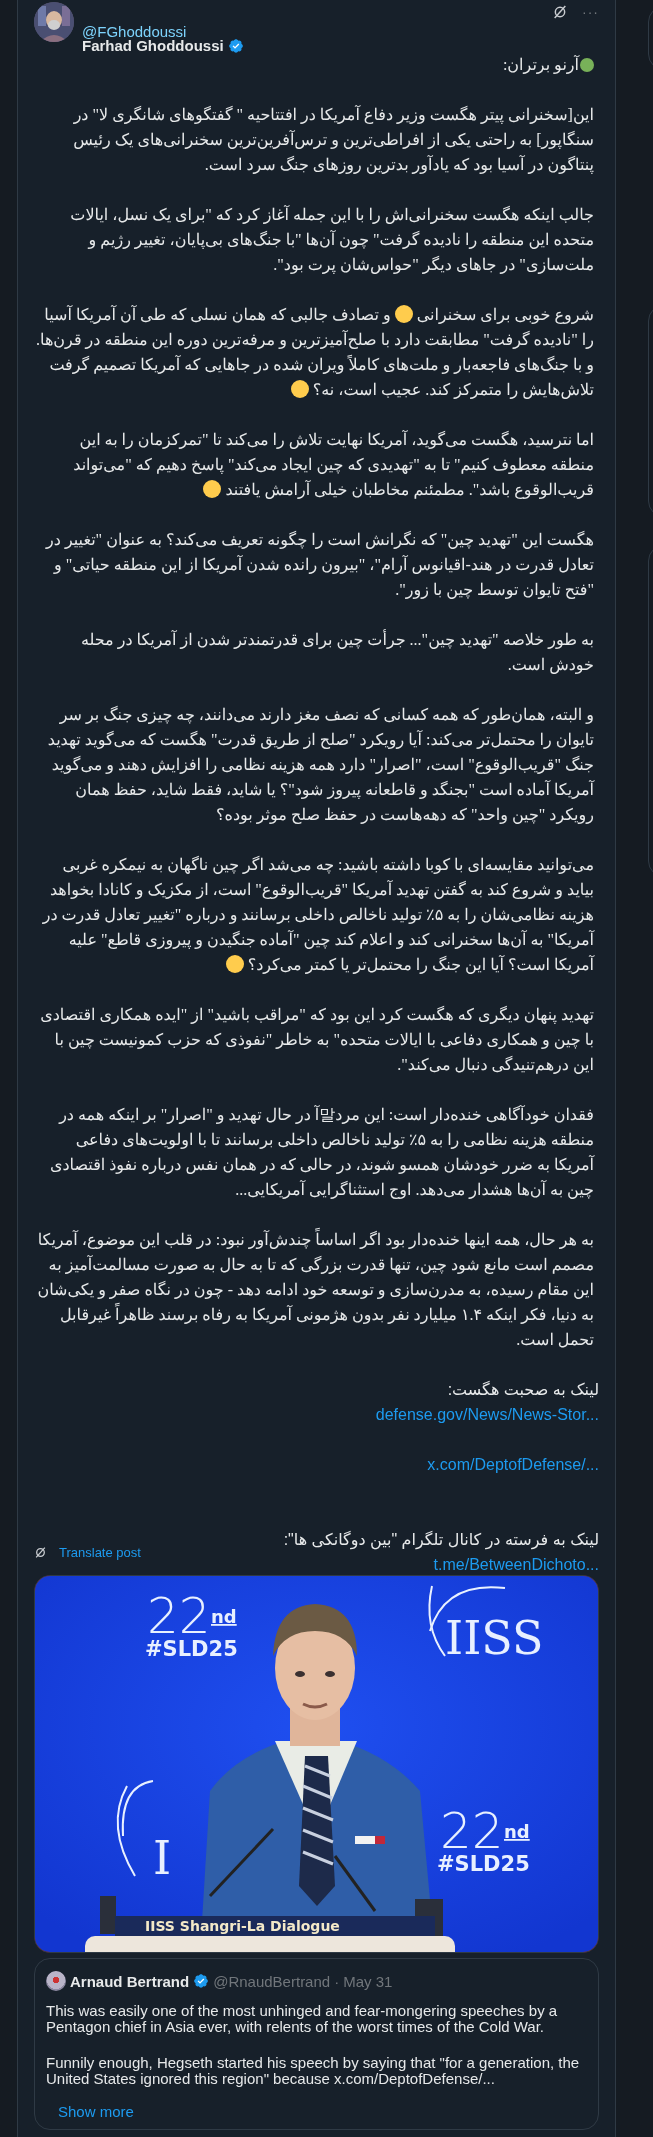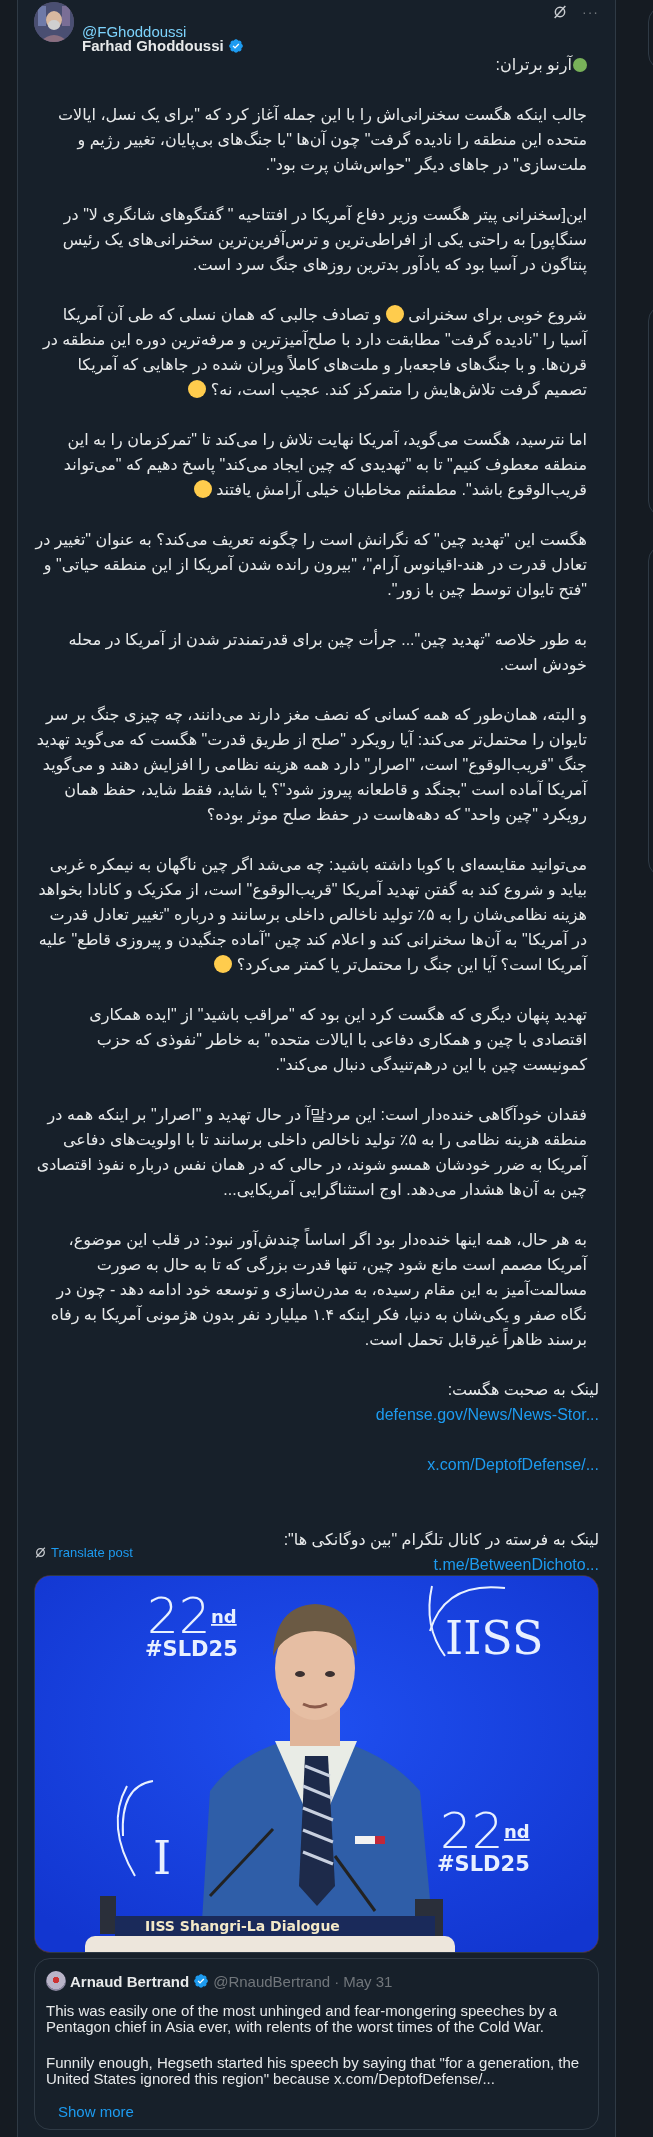--- a/index.html
+++ b/index.html
@@ -33,28 +33,28 @@
   .handle { position: absolute; left: 48px; top: 21px; font-size: 15px; color: #7dd3fc; }
   .hdr-actions { position: absolute; right: 0; top: 2px; display: flex; align-items: center; gap: 14px; }
   .grok-icon { width: 16px; height: 16px; }
   .more-icon { color: #71767b; font-size: 14px; letter-spacing: 1px; }
 
   .body-text {
     position: absolute; left: 34px; top: 52px; width: 565px;
     direction: rtl; text-align: right;
     font-size: 16px; line-height: 25px; color: #e7e9ea;
   }
-  .body-text p { margin: 0 12px 25px 0; white-space: pre-line; }
+  .body-text p { margin: 0 5px 25px 0; white-space: pre-line; font-family: Liberation Serif, serif; }
   .green-dot { display: inline-block; width: 14px; height: 14px; border-radius: 50%; background: #78b159; vertical-align: -2px; margin-left: 1px; }
   .emoji { display: inline-block; width: 18px; height: 18px; border-radius: 50%; background: #ffcc4d; vertical-align: -3px; position: relative; }
   .link { color: #1d9bf0; direction: ltr; display: block; text-decoration: none; }
   .link-gap { height: 25px; }
 
   .translate {
-    position: absolute; left: 34px; top: 1545px; display: flex; align-items: center; gap: 4px;
+    position: absolute; left: 34px; top: 1545px; display: flex; align-items: center; gap: 12px;
     color: #1d9bf0; font-size: 13px;
   }
   .media {
     position: absolute; left: 34px; top: 1575px; width: 565px; height: 378px;
     border-radius: 16px; overflow: hidden; border: 1px solid #2f3a45; box-sizing: border-box;
     background: #b91c1c;
   }
   .quote {
     position: absolute; left: 34px; top: 1958px; width: 565px; height: 172px;
     border: 1px solid #2f3a45; border-radius: 16px; box-sizing: border-box;
@@ -99,22 +99,22 @@
     <svg class="grok-icon" viewBox="0 0 24 24">
       <circle cx="12" cy="12" r="7" fill="none" stroke="#c9ccd0" stroke-width="2.2"></circle>
       <line x1="4" y1="21" x2="20" y2="3" stroke="#c9ccd0" stroke-width="2.2"></line>
     </svg>
     <span class="more-icon">···</span>
   </div>
 </div>
 
 <div class="body-text">
   <p><span class="green-dot"></span><span>آرنو برتران:</span></p>
+  <p>این[سخنرانی پیتر هگست وزیر دفاع آمریکا در  افتتاحیه  " گفتگوهای شانگری لا" در سنگاپور] به راحتی یکی از افراطی‌ترین و ترس‌آفرین‌ترین سخنرانی‌های یک رئیس پنتاگون در آسیا بود که یادآور بدترین روزهای جنگ سرد است.</p>
   <p>جالب اینکه هگست سخنرانی‌اش را با این جمله آغاز کرد که "برای یک نسل، ایالات متحده این منطقه را نادیده گرفت" چون آن‌ها "با جنگ‌های بی‌پایان، تغییر رژیم و ملت‌سازی" در جاهای دیگر "حواس‌شان پرت بود".</p>
-  <p>این[سخنرانی پیتر هگست وزیر دفاع آمریکا در  افتتاحیه  " گفتگوهای شانگری لا" در سنگاپور] به راحتی یکی از افراطی‌ترین و ترس‌آفرین‌ترین سخنرانی‌های یک رئیس پنتاگون در آسیا بود که یادآور بدترین روزهای جنگ سرد است.</p>
   <p><span>شروع خوبی برای سخنرانی</span> <span class="emoji"></span> <span>و تصادف جالبی که همان نسلی که طی آن آمریکا آسیا را "نادیده گرفت" مطابقت دارد با صلح‌آمیزترین و مرفه‌ترین دوره این منطقه در قرن‌ها. و با جنگ‌های فاجعه‌بار و ملت‌های کاملاً ویران شده در جاهایی که آمریکا تصمیم گرفت تلاش‌هایش را متمرکز کند. عجیب است، نه؟</span> <span class="emoji"></span></p>
   <p><span>اما نترسید، هگست می‌گوید، آمریکا نهایت تلاش را می‌کند تا "تمرکزمان را به این منطقه معطوف کنیم" تا به "تهدیدی که چین ایجاد می‌کند" پاسخ دهیم که "می‌تواند قریب‌الوقوع باشد". مطمئنم مخاطبان خیلی آرامش یافتند</span> <span class="emoji"></span></p>
   <p>هگست این "تهدید چین" که نگرانش است را چگونه تعریف می‌کند؟ به عنوان "تغییر در تعادل قدرت در هند-اقیانوس آرام"، "بیرون رانده شدن آمریکا از این منطقه حیاتی" و "فتح تایوان توسط چین با زور".</p>
   <p>به طور خلاصه "تهدید چین"... جرأت چین برای قدرتمندتر شدن از آمریکا در محله خودش است.</p>
   <p>و البته، همان‌طور که همه کسانی که نصف مغز دارند می‌دانند، چه چیزی جنگ بر سر تایوان را محتمل‌تر می‌کند: آیا رویکرد "صلح از طریق قدرت" هگست که می‌گوید تهدید جنگ "قریب‌الوقوع" است، "اصرار" دارد همه هزینه نظامی را افزایش دهند و می‌گوید آمریکا آماده است "بجنگد و قاطعانه پیروز شود"؟ یا شاید، فقط شاید، حفظ همان رویکرد "چین واحد" که دهه‌هاست در حفظ صلح موثر بوده؟</p>
   <p><span>می‌توانید مقایسه‌ای با کوبا داشته باشید: چه می‌شد اگر چین ناگهان به نیمکره غربی بیاید و شروع کند به گفتن تهدید آمریکا "قریب‌الوقوع" است، از مکزیک و کانادا بخواهد هزینه نظامی‌شان را به ۵٪ تولید ناخالص داخلی برسانند و درباره "تغییر تعادل قدرت در آمریکا" به آن‌ها سخنرانی کند و اعلام کند چین "آماده جنگیدن و پیروزی قاطع" علیه آمریکا است؟ آیا این جنگ را محتمل‌تر یا کمتر می‌کرد؟</span> <span class="emoji"></span></p>
   <p>تهدید پنهان دیگری که هگست کرد این بود که "مراقب باشید" از "ایده همکاری اقتصادی با چین و همکاری دفاعی با ایالات متحده" به خاطر "نفوذی که حزب کمونیست چین با این درهم‌تنیدگی دنبال می‌کند".</p>
   <p>فقدان خودآگاهی خنده‌دار است: این مرد말آ در حال تهدید و "اصرار" بر اینکه همه در منطقه هزینه نظامی را به ۵٪ تولید ناخالص داخلی برسانند تا با اولویت‌های دفاعی آمریکا به ضرر خودشان همسو شوند، در حالی که در همان نفس درباره نفوذ اقتصادی چین به آن‌ها هشدار می‌دهد. اوج استثناگرایی آمریکایی...</p>
   <p>به هر حال، همه اینها خنده‌دار بود اگر اساساً چندش‌آور نبود: در قلب این موضوع، آمریکا مصمم است مانع شود چین، تنها قدرت بزرگی که تا به حال به صورت مسالمت‌آمیز به این مقام رسیده، به مدرن‌سازی و توسعه خود ادامه دهد - چون در نگاه صفر و یکی‌شان به دنیا، فکر اینکه ۱.۴ میلیارد نفر بدون هژمونی آمریکا به رفاه برسند ظاهراً غیرقابل تحمل است.</p>
   <div>

